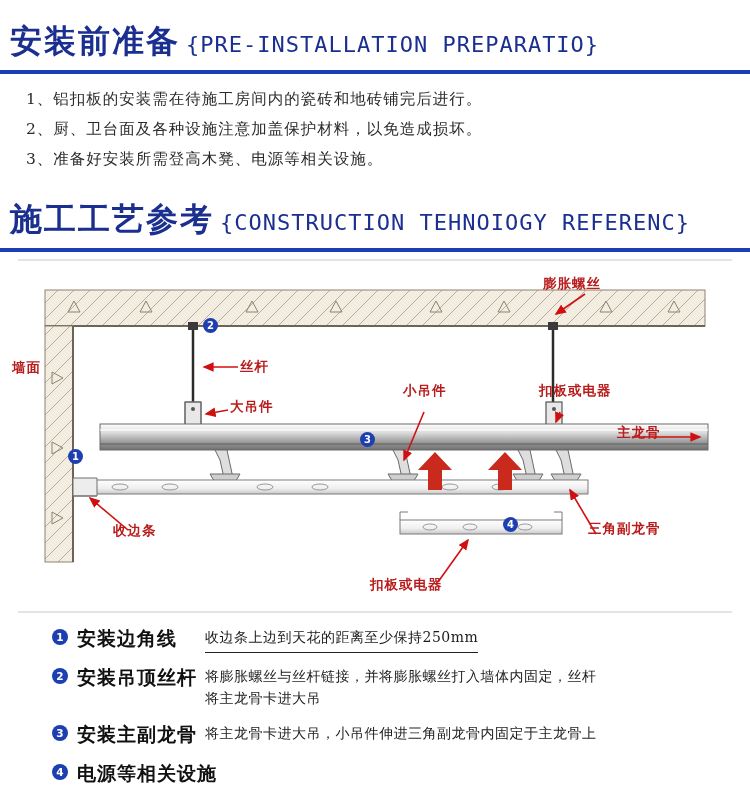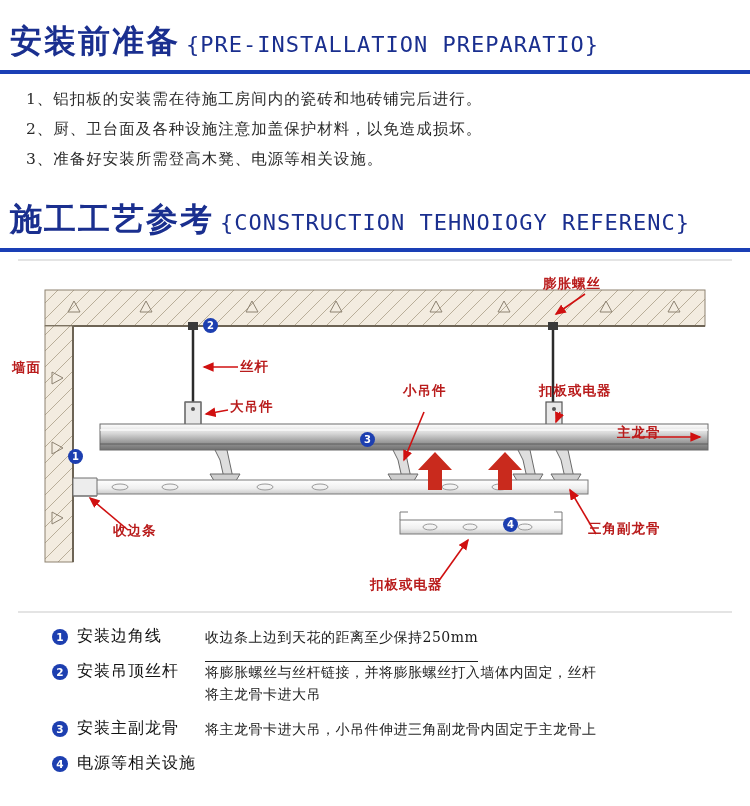--- a/index.html
+++ b/index.html
@@ -104,38 +104,38 @@
     font-size: 10.5px;
     line-height: 16px;
     text-align: center;
     font-weight: bold;
     margin-top: 3px;
   }
   .step-title {
     flex: 0 0 auto;
     width: 128px;
     font-family: "DejaVu Serif", serif;
-    font-size: 16px;
-    font-weight: normal;
+    font-size: 19px;
+    font-weight: bold;
     color: #111;
     padding-left: 9px;
     letter-spacing: 1px;
     white-space: nowrap;
   }
   .step-desc {
     font-family: "DejaVu Serif", serif;
     font-size: 14px;
     color: #1b1b1b;
     line-height: 22px;
     letter-spacing: 0.5px;
   }
   .step-desc .l2 { display: block; }
   .underline-1 {
     border-bottom: 1px solid #222;
-    padding-bottom: 16px;
+    padding-bottom: 7px;
   }
 </style>
 </head>
 <body>
 
 <div class="section-head" id="head1">
   <span class="cn">安装前准备</span>
   <span class="en">{PRE-INSTALLATION PREPARATIO}</span>
 </div>
 

